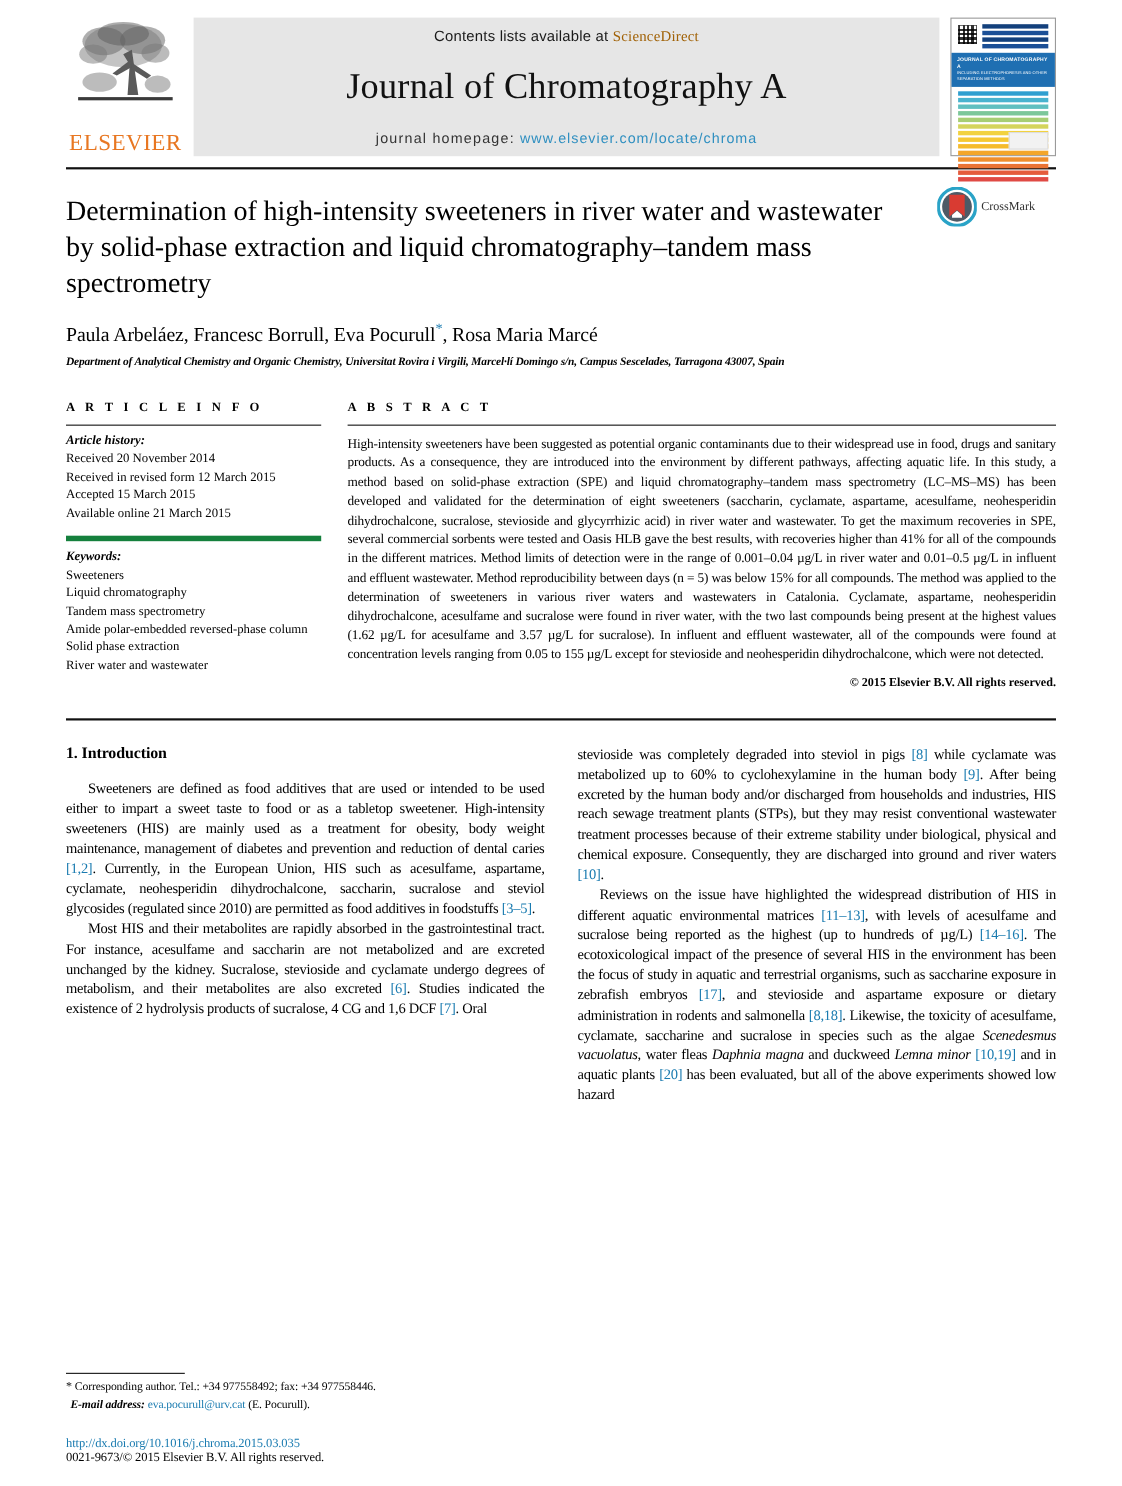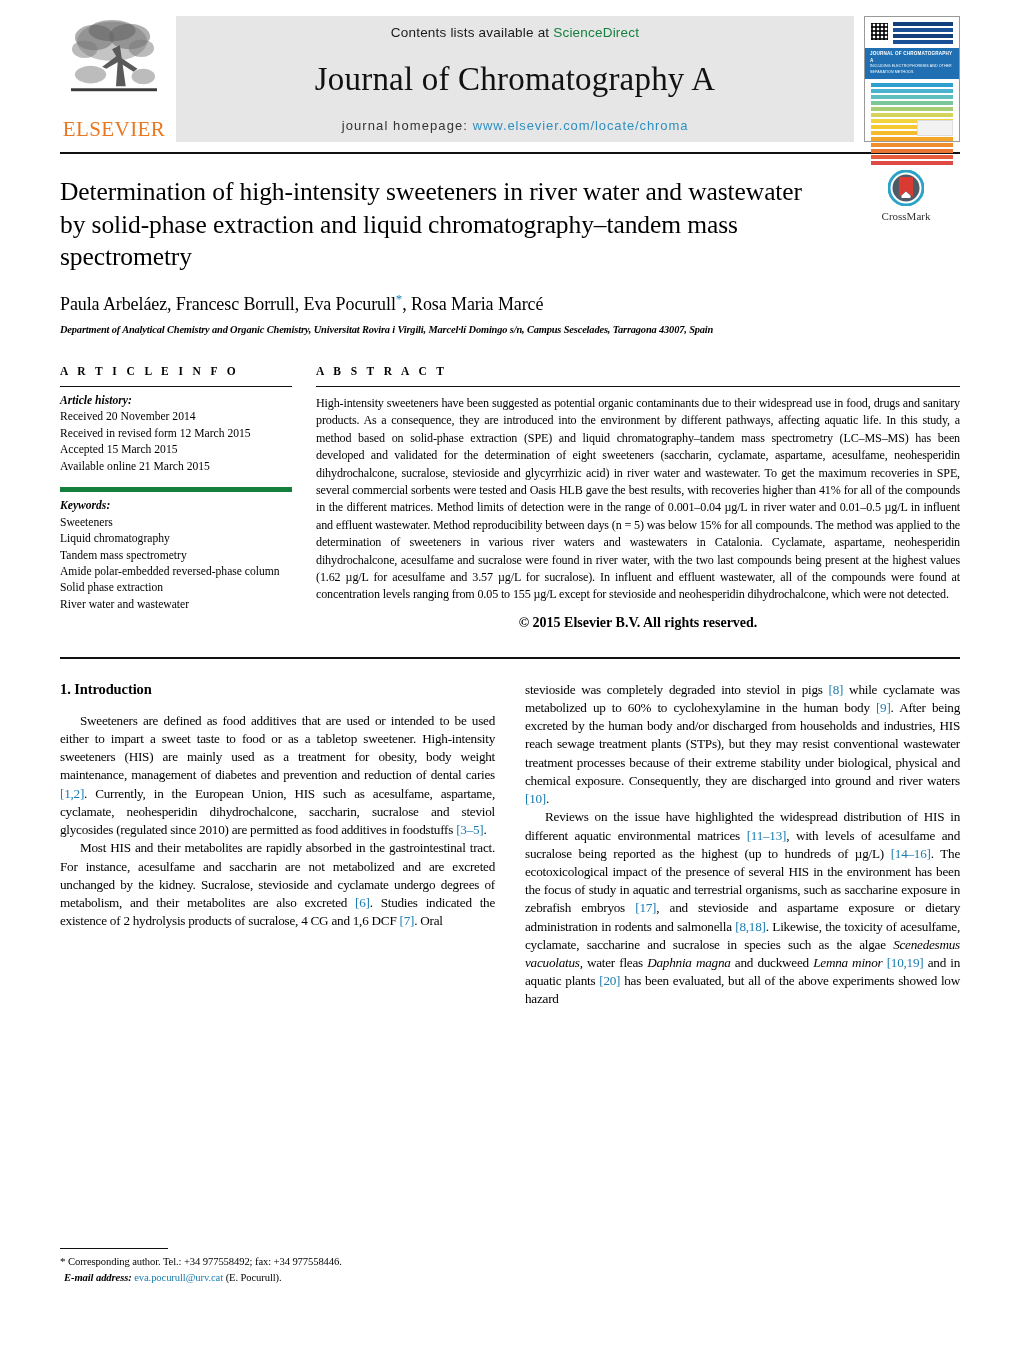--- a/index.html
+++ b/index.html
@@ -68,21 +68,21 @@
     align-items: center;
     padding: 9px 0 9px 0;
     box-sizing: border-box;
   }
   .banner-top {
     font-family: "Liberation Sans", sans-serif;
     font-size: 13.5px;
     color: #1a1a1a;
     letter-spacing: .2px;
   }
-  .sd-link { color: #15803d; }
+  .sd-link { color: #a16207; font-family: Liberation Serif, serif; }
   .banner-title {
     font-family: "Liberation Serif", serif;
     font-size: 33px;
     color: #111;
     letter-spacing: .2px;
     line-height: 1.1;
   }
   .banner-bottom {
     font-family: "Liberation Sans", sans-serif;
     font-size: 13px;
@@ -139,21 +139,20 @@
     padding-top: 22px;
   }
   .crossmark {
     position: absolute;
     right: 0px;
     top: 16px;
     width: 108px;
     display: flex;
     align-items: center;
     gap: 4px;
-    flex-direction: column;
   }
   .cm-label {
     font-family: "Liberation Serif", serif;
     font-size: 11px;
     color: #333;
   }
   h1.title {
     font-family: "Liberation Serif", serif;
     font-size: 25.5px;
     font-weight: normal;
@@ -203,22 +202,22 @@
     padding-top: 6px;
   }
   .abs-text {
     font-size: 12.1px;
     line-height: 1.44;
     text-align: justify;
     padding-top: 8px;
     letter-spacing: -.15px;
   }
   .abs-copy {
-    text-align: center;
-    font-size: 14px;
+    text-align: right;
+    font-size: 11px;
     font-weight: bold;
     margin-top: 11px;
   }
 
   .rule-mid {
     border-top: 2.5px solid #111;
     margin-top: 26px;
   }
 
   
@@ -431,14 +430,18 @@
       <span class="fn-star">*</span>
       <span>Corresponding author. Tel.: +34 977558492; fax: +34 977558446.</span>
     </div>
     <div class="fn-line" style="padding-left:14px">
       <span class="it">E-mail address:</span>
       <span class="link">eva.pocurull@urv.cat</span>
       <span>(E. Pocurull).</span>
     </div>
   </div>
 
+  <div class="doi-area">
+    <div class="doi">http://dx.doi.org/10.1016/j.chroma.2015.03.035</div>
+    <div class="issn">0021-9673/© 2015 Elsevier B.V. All rights reserved.</div>
+  </div>
 
 </div>
 
 </body></html>

